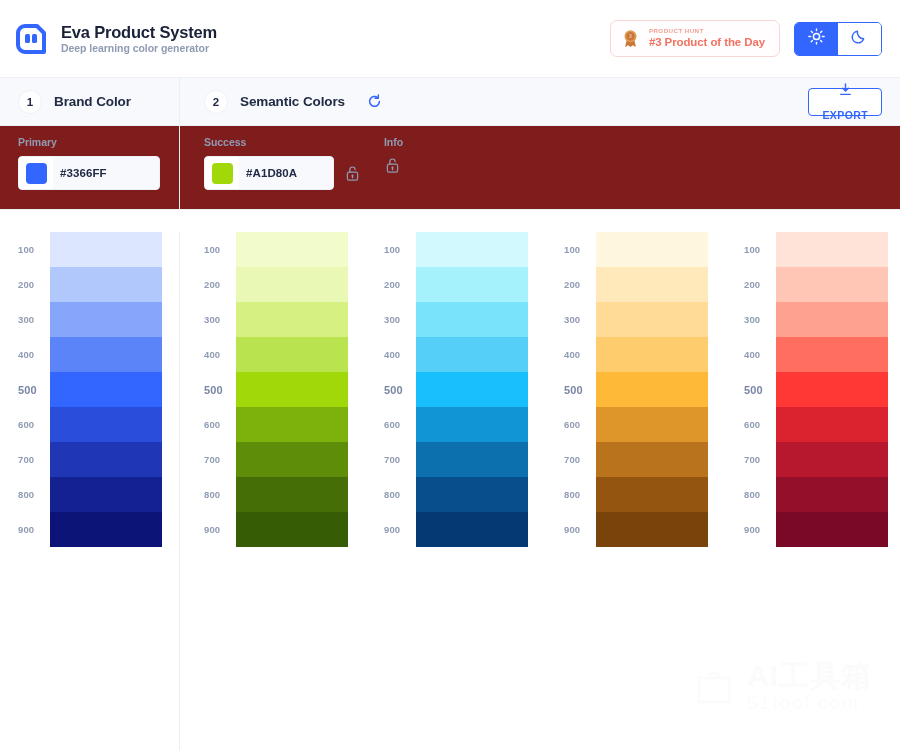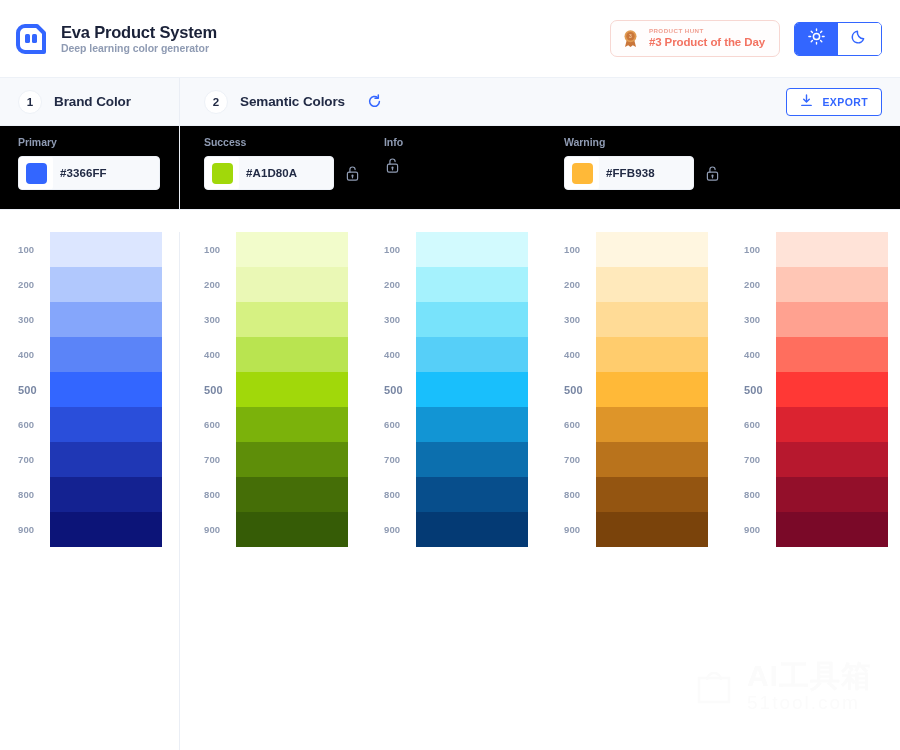--- a/index.html
+++ b/index.html
@@ -179,35 +179,36 @@
     display: flex;
     align-items: center;
     justify-content: center;
     gap: 9px;
     border: 1px solid #3366ff;
     border-radius: 4px;
     background: #ffffff;
     height: 28px;
     padding: 0 13px;
     cursor: pointer;
+    flex-direction: column;
   }
 
   .export-label {
     font-size: 10.5px;
     font-weight: bold;
     color: #3366ff;
     letter-spacing: 0.4px;
   }
 
   
   .inputs-row {
     height: 84px;
     display: flex;
     border-bottom: 1px solid #edf1f7;
-    background: #000000;
+    background: #7f1d1d;
   }
 
   .input-cell {
     padding: 10px 0 0 18px;
     position: relative;
   }
 
   .input-cell.primary-cell {
     width: 180px;
     border-right: 1px solid #eaeef5;
@@ -490,39 +491,20 @@
         <div class="lock-btn">
           <svg width="15" height="17" viewBox="0 0 15 17">
   <rect x="2.4" y="7.2" width="10.2" height="8" rx="1.6" fill="none" stroke="#8f9bb3" stroke-width="1.2"></rect>
   <path d="M4.9 7.2 L4.9 4.6 A2.6 2.6 0 0 1 10.1 4.6" fill="none" stroke="#8f9bb3" stroke-width="1.2" stroke-linecap="round"></path>
   <circle cx="7.5" cy="10.6" r="1.1" fill="#8f9bb3"></circle>
   <line x1="7.5" y1="11.3" x2="7.5" y2="12.8" stroke="#8f9bb3" stroke-width="1.2" stroke-linecap="round"></line>
 </svg>
         </div>
       </div>
     </div>
-    <div class="input-cell sem-cell">
-      <div class="color-name">Warning</div>
-      <div class="input-wrap">
-        <div class="color-field">
-          <div class="swatch-box">
-            <div class="swatch-chip" style="background:#FFB938"></div>
-          </div>
-          <div class="hex-value">#FFB938</div>
-        </div>
-        <div class="lock-btn">
-          <svg width="15" height="17" viewBox="0 0 15 17">
-  <rect x="2.4" y="7.2" width="10.2" height="8" rx="1.6" fill="none" stroke="#8f9bb3" stroke-width="1.2"></rect>
-  <path d="M4.9 7.2 L4.9 4.6 A2.6 2.6 0 0 1 10.1 4.6" fill="none" stroke="#8f9bb3" stroke-width="1.2" stroke-linecap="round"></path>
-  <circle cx="7.5" cy="10.6" r="1.1" fill="#8f9bb3"></circle>
-  <line x1="7.5" y1="11.3" x2="7.5" y2="12.8" stroke="#8f9bb3" stroke-width="1.2" stroke-linecap="round"></line>
-</svg>
-        </div>
-      </div>
-    </div>
   </div>
 
 <div class="palettes" id="palettes">
     <div class="palette-col primary-pal">
       <div class="shade-labels">
         <div class="shade-label">100</div>
         <div class="shade-label">200</div>
         <div class="shade-label">300</div>
         <div class="shade-label">400</div>
         <div class="shade-label key">500</div>

